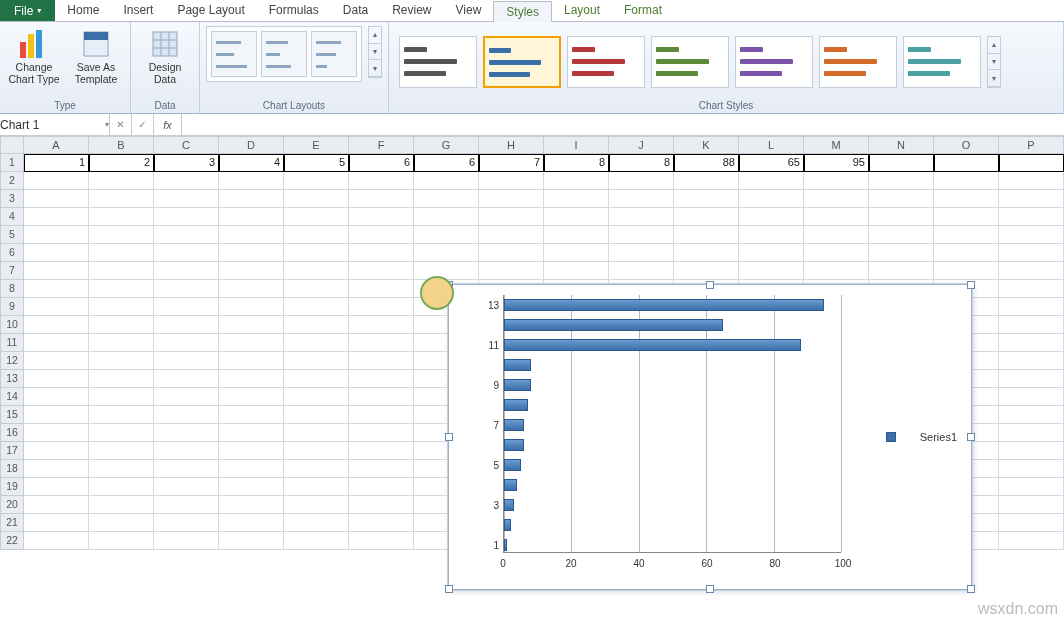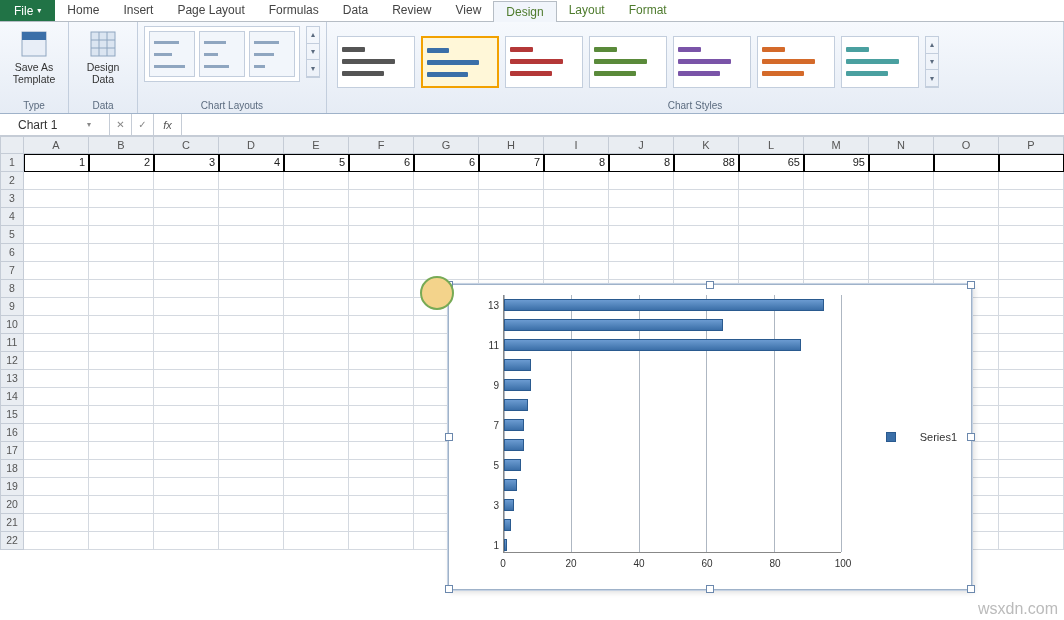--- a/index.html
+++ b/index.html
@@ -24,21 +24,21 @@
 .layout-thumb .bar-row { height: 3px; background: #8fa6c0; width: 70%; }
 .styles-row { display: flex; gap: 6px; flex: 1; align-items: center; padding: 4px; }
 .style-thumb { width: 78px; height: 52px; border: 1px solid #c3cedd; background: #fff; position: relative; padding: 4px; }
 .style-thumb.selected { border: 2px solid #f2a100; background: #fff7d8; }
 .style-thumb .stb { position: absolute; height: 5px; border-radius: 1px; }
 .styles-scroll { width: 14px; height: 52px; display:flex; flex-direction:column; border:1px solid #c3cedd; }
 .styles-scroll div { flex:1; display:flex; align-items:center; justify-content:center; font-size:8px; color:#5b6b7f; border-bottom:1px solid #c3cedd;}
 
 
 .formula-bar { display: flex; height: 22px; border-bottom: 1px solid #c5ccd6; align-items: stretch; }
-.name-box { width: 110px; border-right: 1px solid #c5ccd6; display: flex; align-items: center; padding: 0 18px; font-size: 12px; justify-content: space-between; }
+.name-box { width: 110px; border-right: 1px solid #c5ccd6; display: flex; align-items: center; padding: 0 0; font-size: 12px; justify-content: space-between; }
 .fb-btn { width: 22px; border-right: 1px solid #c5ccd6; display: flex; align-items: center; justify-content: center; color: #888; font-size: 10px;}
 .fx { width: 28px; border-right: 1px solid #c5ccd6; display:flex; align-items:center; justify-content:center; font-style: italic; color:#555;}
 .formula-input { flex: 1; padding: 0 6px; display:flex; align-items:center; }
 
 
 .grid-wrap { position: relative; overflow: hidden; height: calc(620px - 22px - 92px - 22px); }
 .col-headers { display: flex; height: 18px; position: sticky; top:0; background: #e9edf2; }
 .corner { width: 24px; border: 1px solid #c5ccd6; background: #e9edf2; }
 .col-h { width: 65px; border: 1px solid #c5ccd6; border-left:none; text-align:center; font-size:11px; color:#555; background:#e9edf2; line-height:16px;}
 .rows { }
@@ -71,29 +71,37 @@
     <span style="font-size:8px;">▾</span>
   </div>
   <div id="tab-row" style="display: flex;">
       <div class="tab">Home</div>
       <div class="tab">Insert</div>
       <div class="tab">Page Layout</div>
       <div class="tab">Formulas</div>
       <div class="tab">Data</div>
       <div class="tab">Review</div>
       <div class="tab">View</div>
-      <div class="tab active context">Design</div>
+      <div class="tab active context">Styles</div>
       <div class="tab context">Layout</div>
       <div class="tab context">Format</div>
     </div>
 </div>
 
 <div class="ribbon">
   <div class="group">
     <div class="group-items">
+      <div class="big-btn">
+        <svg class="ico">
+            <rect x="2" y="14" width="6" height="16" fill="#e74c3c"></rect>
+            <rect x="10" y="6" width="6" height="24" fill="#f1c40f"></rect>
+            <rect x="18" y="2" width="6" height="28" fill="#3498db"></rect>
+          </svg>
+        <span>Change Chart Type</span>
+      </div>
       <div class="big-btn">
         <svg class="ico">
             <rect x="4" y="4" width="24" height="24" fill="#e8eef7" stroke="#8fa6c0"></rect>
             <rect x="4" y="4" width="24" height="8" fill="#3b6fa8"></rect>
           </svg>
         <span>Save As Template</span>
       </div>
     </div>
     <div class="group-label">Type</div>
   </div>

